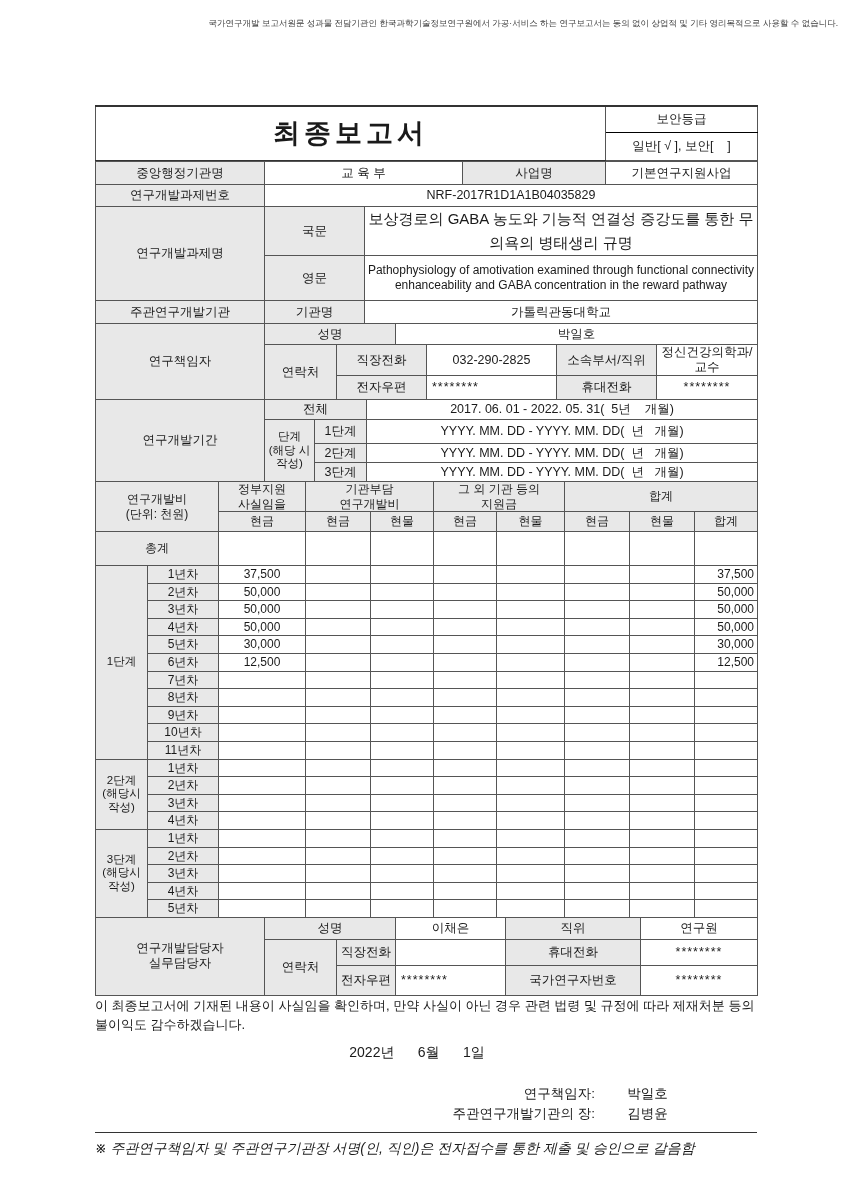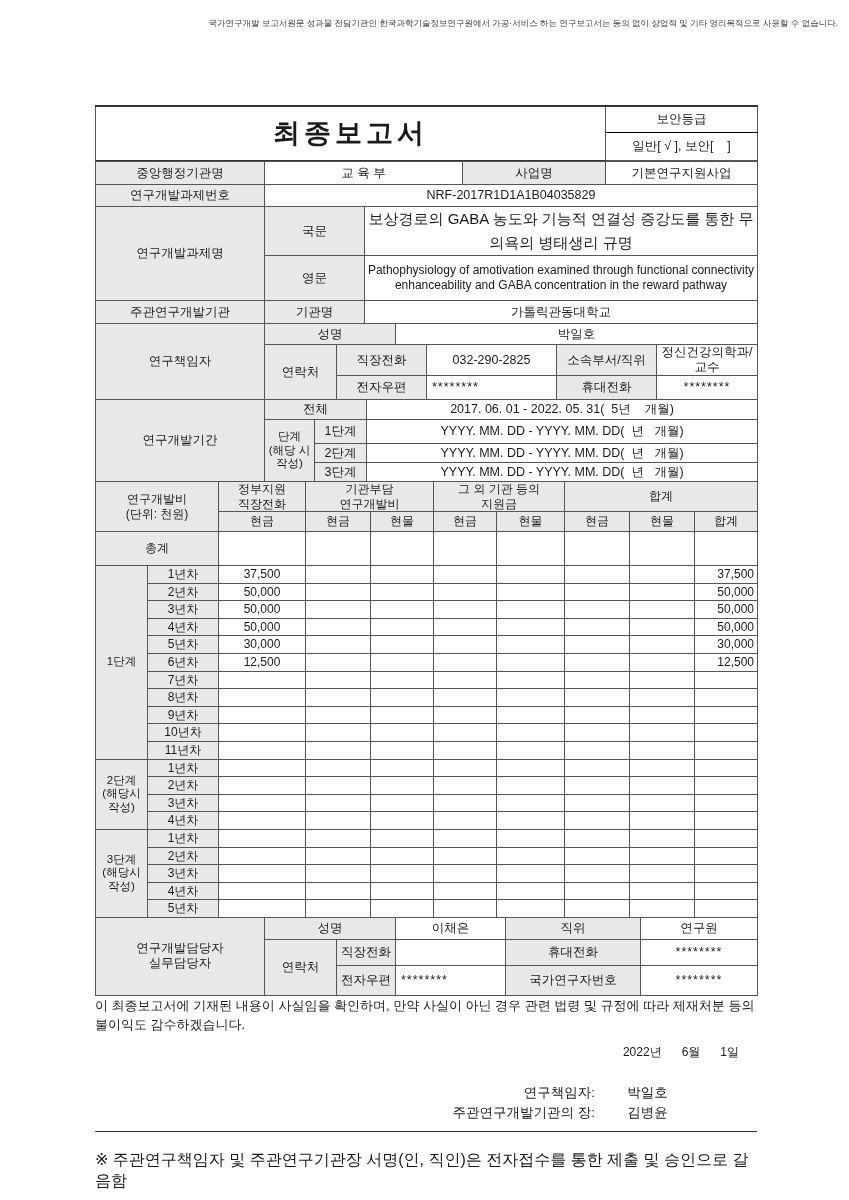--- a/index.html
+++ b/index.html
@@ -27,27 +27,27 @@
   .title-table .sec-top { border-bottom:3px solid #000000; }
   .eng { font-size:12px; line-height:15px;border-radius:6px; }
   .kor-title { font-size:15px; line-height:24px; }
   .budget td { font-size:12px; padding:0 1px; }
   .budget .yr { height:17.6px; }
   .budget .num-total { text-align:right; padding-right:3px; }
   .left-val { text-align:left; padding-left:5px; }
   .stars { letter-spacing:1px; }
   .after-tables { margin-top:0; }
   .statement { font-size:13px; line-height:19px; text-align:left; }
-  .date-line { margin-top:10px; font-size:12px; text-align:right; padding-right:18px; white-space:pre; }
+  .date-line { margin-top:10px; font-size:14px; text-align:center; padding-right:18px; white-space:pre; }
   .sig-block { margin-top:22px; }
   .sig-row { display:flex; justify-content:flex-end; padding-right:57px; font-size:13.5px; line-height:20px; }
   .sig-label { text-align:center; }
   .sig-name { width:105px; text-align:center; }
   .divider { margin-top:8px; border-top:1.5px solid #333; }
-  .note { margin-top:18px; font-size:16px; }
+  .note { margin-top:7px; font-size:14px;font-style:italic; }
 </style>
 </head>
 <body>
 
 <div class="disclaimer">국가연구개발 보고서원문 성과물 전담기관인 한국과학기술정보연구원에서 가공·서비스 하는 연구보고서는 동의 없이 상업적 및 기타 영리목적으로 사용할 수 없습니다.</div>
 
 <div class="form">
 
   <table class="first title-table">
     <colgroup>
@@ -175,21 +175,21 @@
         <col style="width:68px">
         <col style="width:65px">
       <col style="width:65px">
         <col style="width:63px">
     </colgroup>
     <tbody>
         <tr style="height:30px">
       <td rowspan="2" colspan="2" class="lbl">연구개발비
 (단위: 천원)</td>
       <td class="lbl">정부지원
-직장전화</td>
+사실임을</td>
       <td colspan="2" class="lbl">기관부담
 연구개발비</td>
       <td colspan="2" class="lbl">그 외 기관 등의
 지원금</td>
       <td colspan="3" class="lbl">합계</td>
     </tr>
     <tr style="height:20px">
       <td class="lbl">현금</td>
       <td class="lbl">현금</td>
       <td class="lbl">현물</td>

